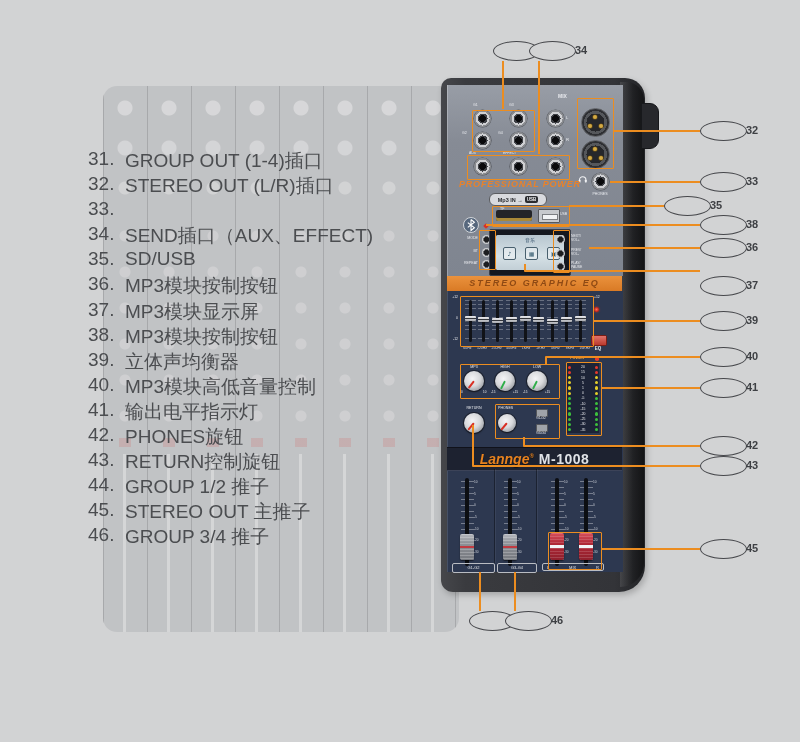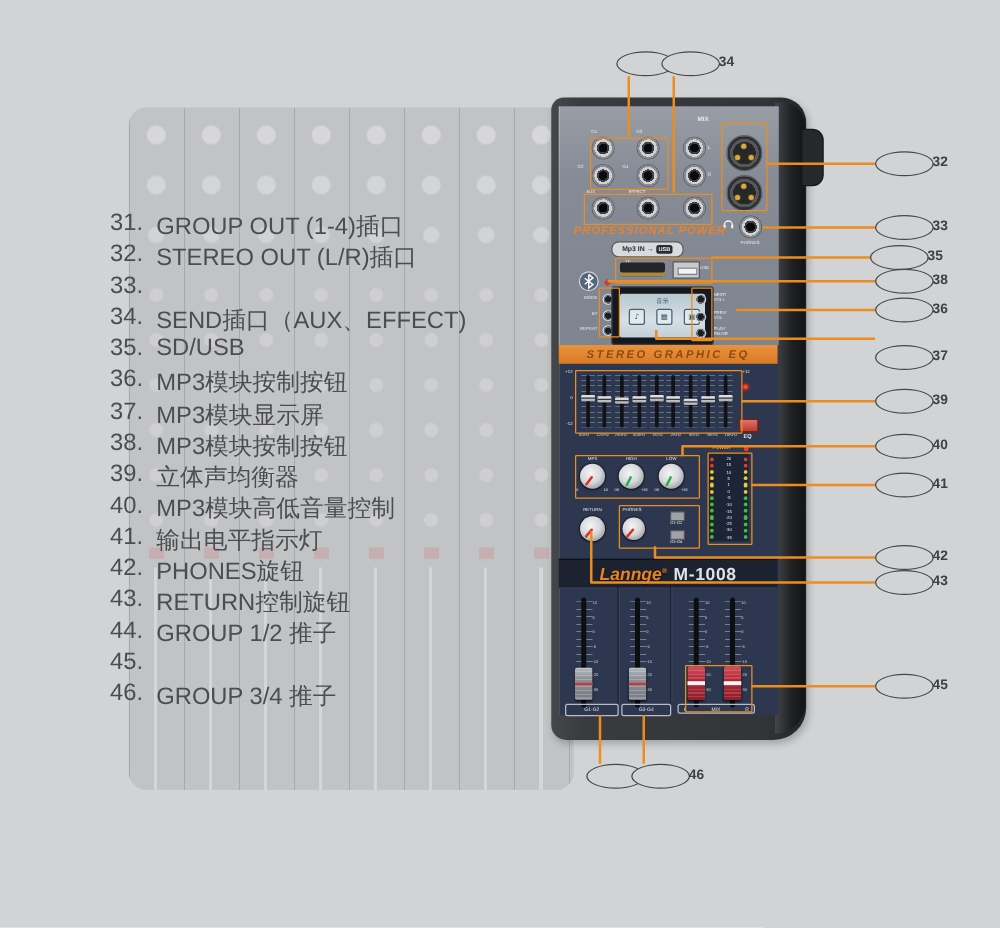--- a/index.html
+++ b/index.html
@@ -16,21 +16,21 @@
                      radial-gradient(circle at 22px 102px,rgba(255,255,255,.4) 6px,transparent 7px);
     background-size:44px 132px;}
   .bgm-mid{position:absolute;left:0;top:132px;right:0;height:216px;
     background-image:radial-gradient(circle at 22px 18px,rgba(255,255,255,.32) 5px,transparent 6px);
     background-size:44px 36px;}
   .bgm-red{position:absolute;left:0;top:352px;right:0;height:9px;
     background:repeating-linear-gradient(90deg,transparent 0 16px,rgba(190,60,60,.35) 16px 28px,transparent 28px 44px);}
   .bgm-fad{position:absolute;left:0;top:368px;right:0;bottom:0;
     background:repeating-linear-gradient(90deg,transparent 0 20px,rgba(255,255,255,.5) 20px 23px,transparent 23px 44px);}
   
-  #legend{left:88px;top:168px;color:#4b4d50;font-size:19px;}
+  #legend{left:88px;top:148px;color:#4b4d50;font-size:19px;}
   .lg-row{display:flex;height:25.1px;align-items:flex-start;white-space:nowrap;}
   .lg-num{flex:0 0 37px;}
   
   #body{left:441px;top:78px;width:204px;height:514px;border-radius:10px 20px 26px 12px;
     background:linear-gradient(90deg,#46474b,#3a3b3f 12%,#333438 85%,#232427);
     box-shadow:2px 3px 6px rgba(0,0,0,.22);}
   #side-rail{left:620px;top:82px;width:24px;height:505px;border-radius:0 18px 24px 0;
     background:linear-gradient(90deg,rgba(255,255,255,.10),rgba(0,0,0,.22) 55%,rgba(0,0,0,.45));}
   #handle{left:641px;top:103px;width:16px;height:44px;border-radius:0 9px 9px 0;
     background:#27282c;border:1px solid #17181b;}
@@ -182,20 +182,21 @@
     <div class="lg-row">
         <span class="lg-num">43.</span>
         <span>RETURN控制旋钮</span>
       </div>
     <div class="lg-row">
         <span class="lg-num">44.</span>
         <span>GROUP 1/2 推子</span>
       </div>
     <div class="lg-row">
         <span class="lg-num">45.</span>
+        <span>STEREO OUT 主推子</span>
       </div>
     <div class="lg-row">
         <span class="lg-num">46.</span>
         <span>GROUP 3/4 推子</span>
       </div>
   </div>
 
   <div id="body" class="abs"></div>
   <div id="side-rail" class="abs"></div>
   <div id="handle" class="abs"></div>
@@ -485,21 +486,21 @@
       <path d="M601,549 H700"></path>
       <path d="M480,572 V611"></path>
       <path d="M515,572 V611"></path>
     </g>
   </svg>
 
   <div class="co" style="left:493px;top:41px">31</div>
   <div class="co" style="left:529px;top:41px">34</div>
   <div class="co" style="left:700px;top:121px">32</div>
   <div class="co" style="left:700px;top:172px">33</div>
-  <div class="co" style="left:696px;top:196px">35</div>
+  <div class="co" style="left:664px;top:196px">35</div>
   <div class="co" style="left:700px;top:215px">38</div>
   <div class="co" style="left:700px;top:238px">36</div>
   <div class="co" style="left:700px;top:276px">37</div>
   <div class="co" style="left:700px;top:311px">39</div>
   <div class="co" style="left:700px;top:347px">40</div>
   <div class="co" style="left:700px;top:378px">41</div>
   <div class="co" style="left:700px;top:436px">42</div>
   <div class="co" style="left:700px;top:456px">43</div>
   <div class="co" style="left:700px;top:539px">45</div>
   <div class="co" style="left:469px;top:611px">44</div>

